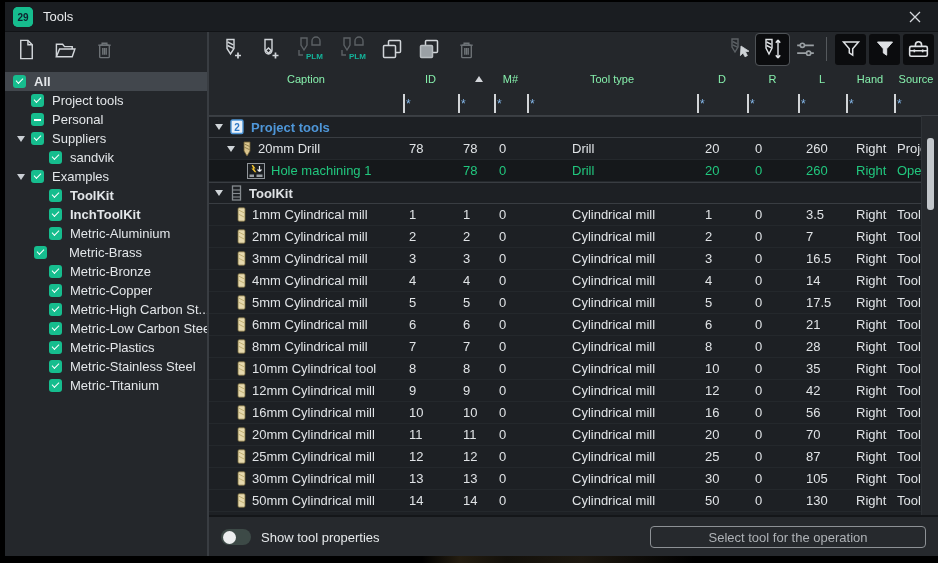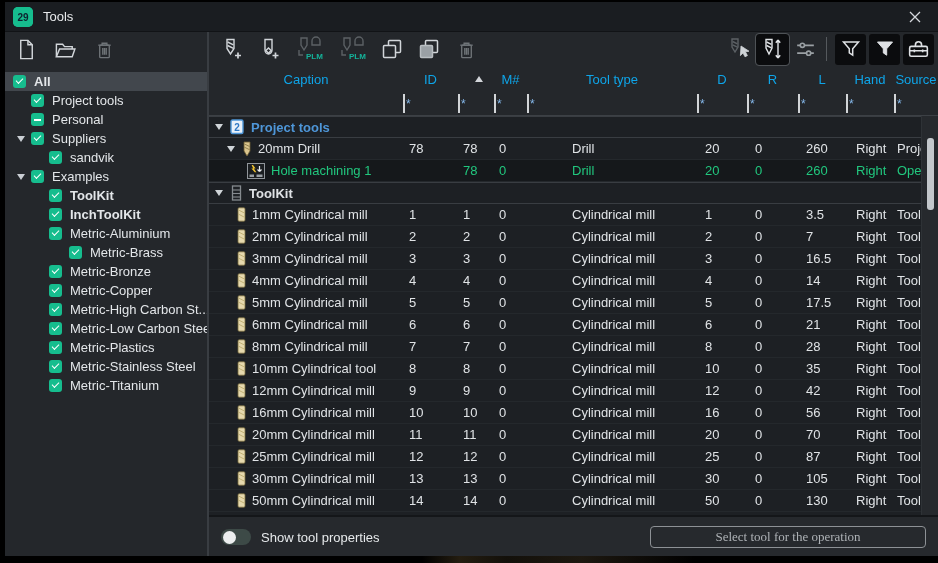--- a/index.html
+++ b/index.html
@@ -55,21 +55,21 @@
     border-left:1.8px solid #fff; border-bottom:1.8px solid #fff; transform:rotate(-45deg); }
   .cb.st-partial::after { content:''; position:absolute; left:3px; top:5.5px; width:7px; height:2px; background:#fff; }
   .tlabel { color:#e3e6e9; font-size:13px; white-space:nowrap; overflow:hidden; }
   .tree-row.bold .tlabel { font-weight:bold; }
 
   
   .thead, .tfilter, .trow { display:grid;
     grid-template-columns:194px 55px 36px 33px 170px 50px 51px 48px 48px minmax(0,1fr); }
   .thead { height:26px; flex:0 0 26px; align-items:center; background:#24272b; }
   .hcell { display:flex; align-items:flex-start; justify-content:center; gap:5px;
-    color:#0ea5e9; font-size:13px; white-space:nowrap; overflow:hidden; cursor:pointer; }
+    color:#86efac; font-size:11px; white-space:nowrap; overflow:hidden; cursor:pointer; }
   .sortmark { display:none; width:0; height:0;
     border-left:4px solid transparent; border-right:4px solid transparent;
     border-bottom:6px solid #d3d6da; }
   .sortmark.show { display:inline-block; }
   .tfilter { height:24px; flex:0 0 24px; align-items:center; background:#24272b;
     border-bottom:1px solid #3c4045; }
   .fcell { position:relative; height:100%; display:flex; align-items:center; cursor:text; }
   .fcell.sep::before { content:''; position:absolute; left:0; top:2px; bottom:2px;
     width:1.5px; background:#d2d5d8; }
   .fcell .wild { color:#85b8ea; font-size:12px; padding-left:3px; }
@@ -112,21 +112,21 @@
   
   .bottombar { height:42px; flex:0 0 42px; background:#26292d; border-top:2px solid #141619;
     display:flex; align-items:center; padding:0 12px; }
   .switch { width:30px; height:16px; border-radius:9px; background:#3d4a47;
     position:relative; margin-right:10px; cursor:pointer; flex:0 0 30px; }
   .switch .knob { position:absolute; left:1.5px; top:1.5px; width:13px; height:13px;
     border-radius:50%; background:#eceeef; }
   .toggle-label { color:#e6e9eb; font-size:13px; }
   .op-button { margin-left:auto; width:276px; height:22px; border:1px solid #8d9195;
     border-radius:4px; background:transparent; color:#aeb2b6; font-size:13px;
-    font-family:Liberation Serif, serif; cursor:default; }
+    font-family:Liberation Sans, sans-serif; cursor:default; }
 
   svg { display:block; }
 </style>
 </head>
 <body>
 
 <div class="screen">
   <div class="dialog">
 
     <div class="titlebar">
@@ -208,21 +208,21 @@
             <div class="tree-row" style="padding-left: 44px; font-weight: bold;">
 
     <span class="cb st-checked"></span>
     <span class="tlabel">InchToolKit</span>
   </div>
             <div class="tree-row" style="padding-left: 44px;">
 
     <span class="cb st-checked"></span>
     <span class="tlabel">Metric-Aluminium</span>
   </div>
-            <div class="tree-row" style="padding-left: 64px;">
+            <div class="tree-row" style="padding-left: 29px; gap: 14px;">
 
     <span class="cb st-checked"></span>
     <span class="tlabel">Metric-Brass</span>
   </div>
             <div class="tree-row" style="padding-left: 44px;">
 
     <span class="cb st-checked"></span>
     <span class="tlabel">Metric-Bronze</span>
   </div>
             <div class="tree-row" style="padding-left: 44px;">

